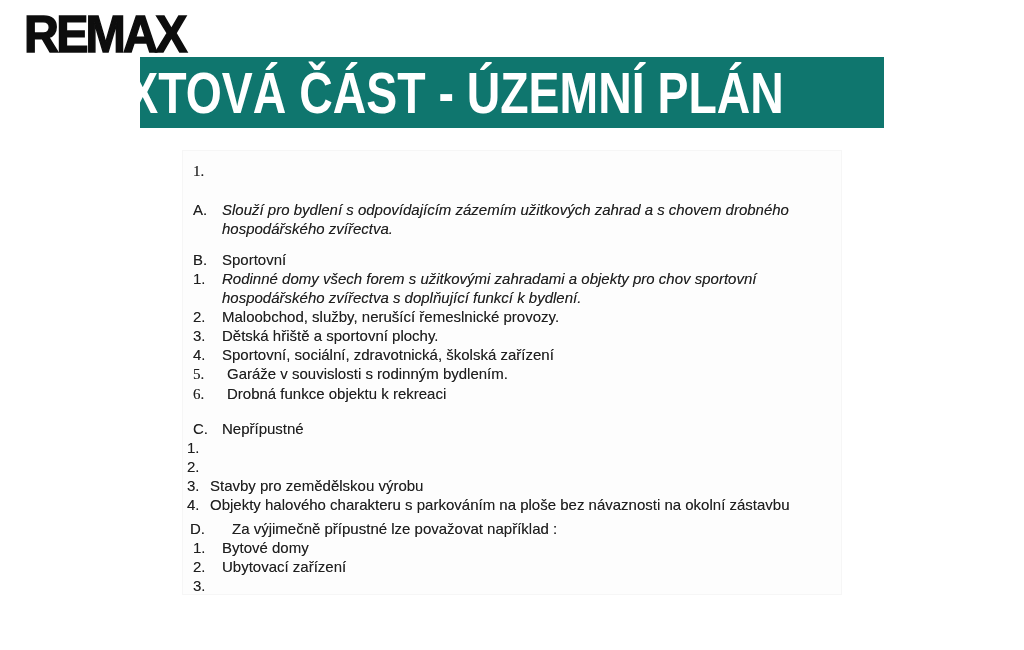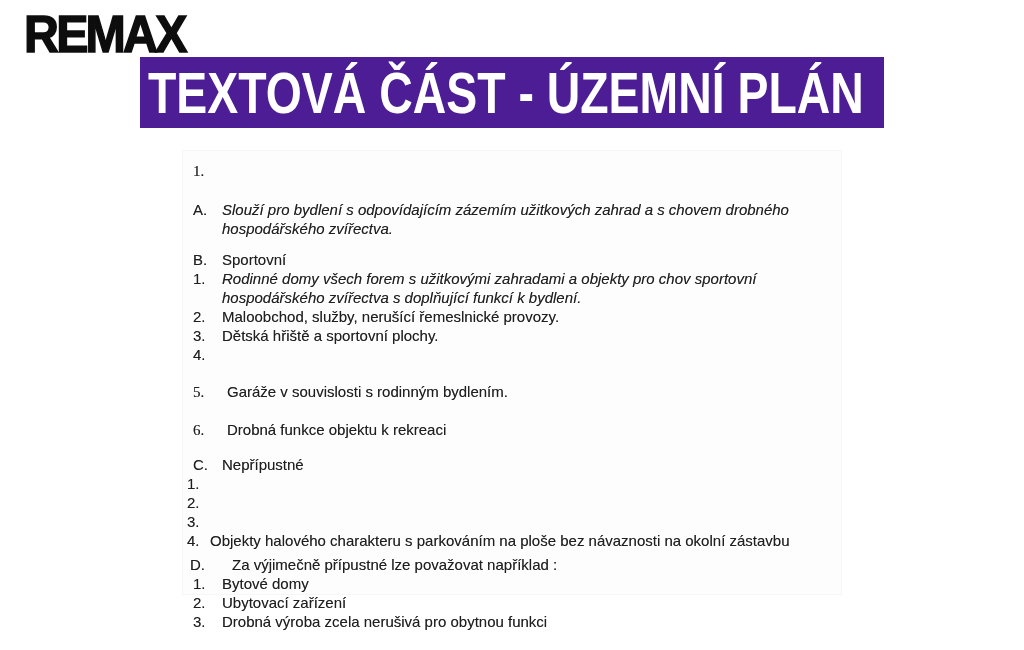--- a/index.html
+++ b/index.html
@@ -25,24 +25,25 @@
     transform-origin: left top;
     z-index: 2;
     white-space: nowrap;
   }
 
   
   .banner {
     position: absolute;
     left: 140px; top: 57px;
     width: 744px; height: 71px;
-    background: #4c1d95;
+    background: #0f766e;
     z-index: 1;
     display: flex;
     align-items: center;
+    justify-content: center;
   }
   .banner-title {
     color: #ffffff;
     font-weight: 700;
     font-size: 58px;
     line-height: 1;
     letter-spacing: 0;
     white-space: nowrap;
     padding-left: 10px;
     transform: scaleX(0.80);
@@ -79,21 +80,21 @@
 
   
   .tight { margin-left: -6px; }
   .tight .marker { width: 23px; }
 
   
   .shift-d { margin-left: -3px; }
   .shift-d .txt { padding-left: 13px; }
 
   
-  .ind-sm .txt { padding-left: 5px; margin-top: 18px; }
+  .ind-sm .txt { padding-left: 5px; }
 </style>
 </head>
 <body>
 
 <div class="logo">REMAX</div>
 
 <div class="banner">
   <div class="banner-title">TEXTOVÁ ČÁST - ÚZEMNÍ PLÁN</div>
 </div>
 
@@ -122,20 +123,21 @@
     <div class="row">
       <span class="marker">2.</span>
       <span class="txt">Maloobchod, služby, nerušící řemeslnické provozy.</span>
     </div>
     <div class="row">
       <span class="marker">3.</span>
       <span class="txt">Dětská hřiště a sportovní plochy.</span>
     </div>
     <div class="row">
       <span class="marker">4.</span>
+      <span class="txt">Sportovní, sociální, zdravotnická, školská zařízení</span>
     </div>
     <div class="row serif-marker ind-sm">
       <span class="marker">5.</span>
       <span class="txt">Garáže v souvislosti s rodinným bydlením.</span>
     </div>
     <div class="row serif-marker ind-sm">
       <span class="marker">6.</span>
       <span class="txt">Drobná funkce objektu k rekreaci</span>
     </div>
   </div>
@@ -146,20 +148,21 @@
       <span class="txt">Nepřípustné</span>
     </div>
     <div class="row tight">
       <span class="marker">1.</span>
     </div>
     <div class="row tight">
       <span class="marker">2.</span>
     </div>
     <div class="row tight">
       <span class="marker">3.</span>
+      <span class="txt">Stavby pro zemědělskou výrobu</span>
     </div>
     <div class="row tight">
       <span class="marker">4.</span>
       <span class="txt">Objekty halového charakteru s parkováním na ploše bez návaznosti na okolní zástavbu</span>
     </div>
   </div>
 
   <div class="sec sec-d">
     <div class="row shift-d">
       <span class="marker">D.</span>
@@ -168,17 +171,16 @@
     <div class="row">
       <span class="marker">1.</span>
       <span class="txt">Bytové domy</span>
     </div>
     <div class="row">
       <span class="marker">2.</span>
       <span class="txt">Ubytovací zařízení</span>
     </div>
     <div class="row">
       <span class="marker">3.</span>
-      <span class="txt">Drobná výroba zcela nerušivá pro obytnou funkci</span>
     </div>
   </div>
 
 </div>
 
 </body></html>

